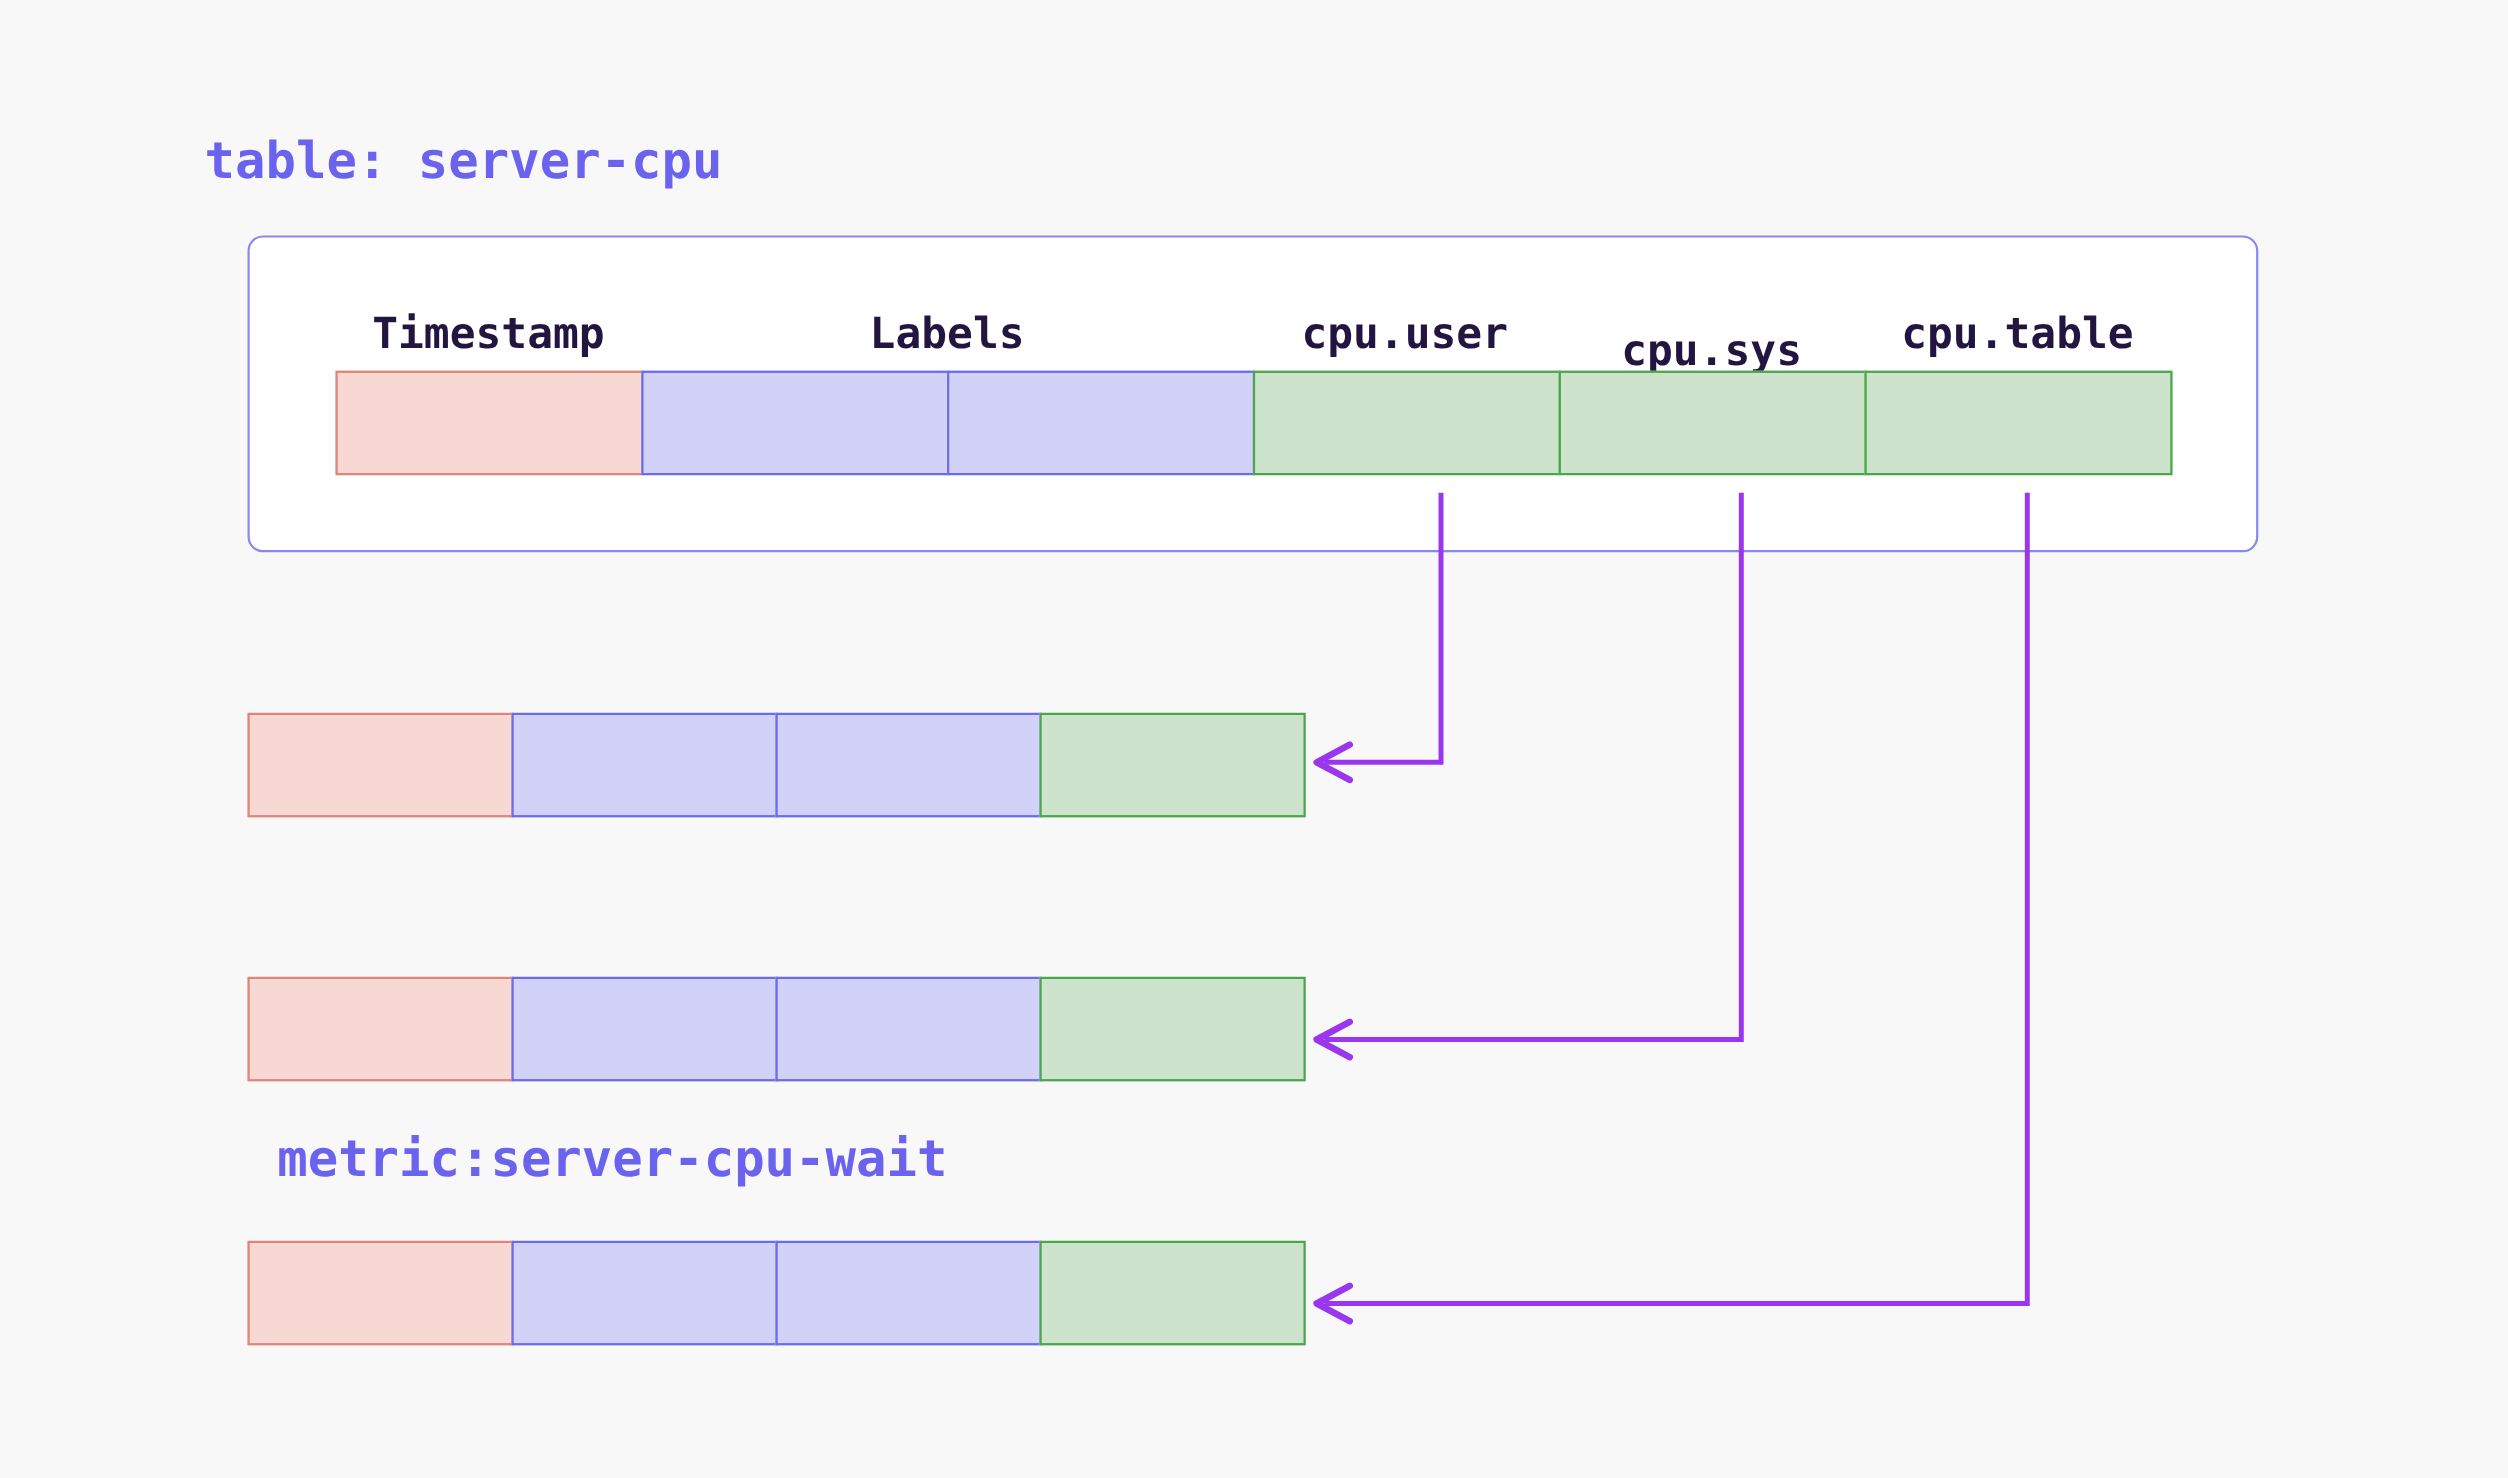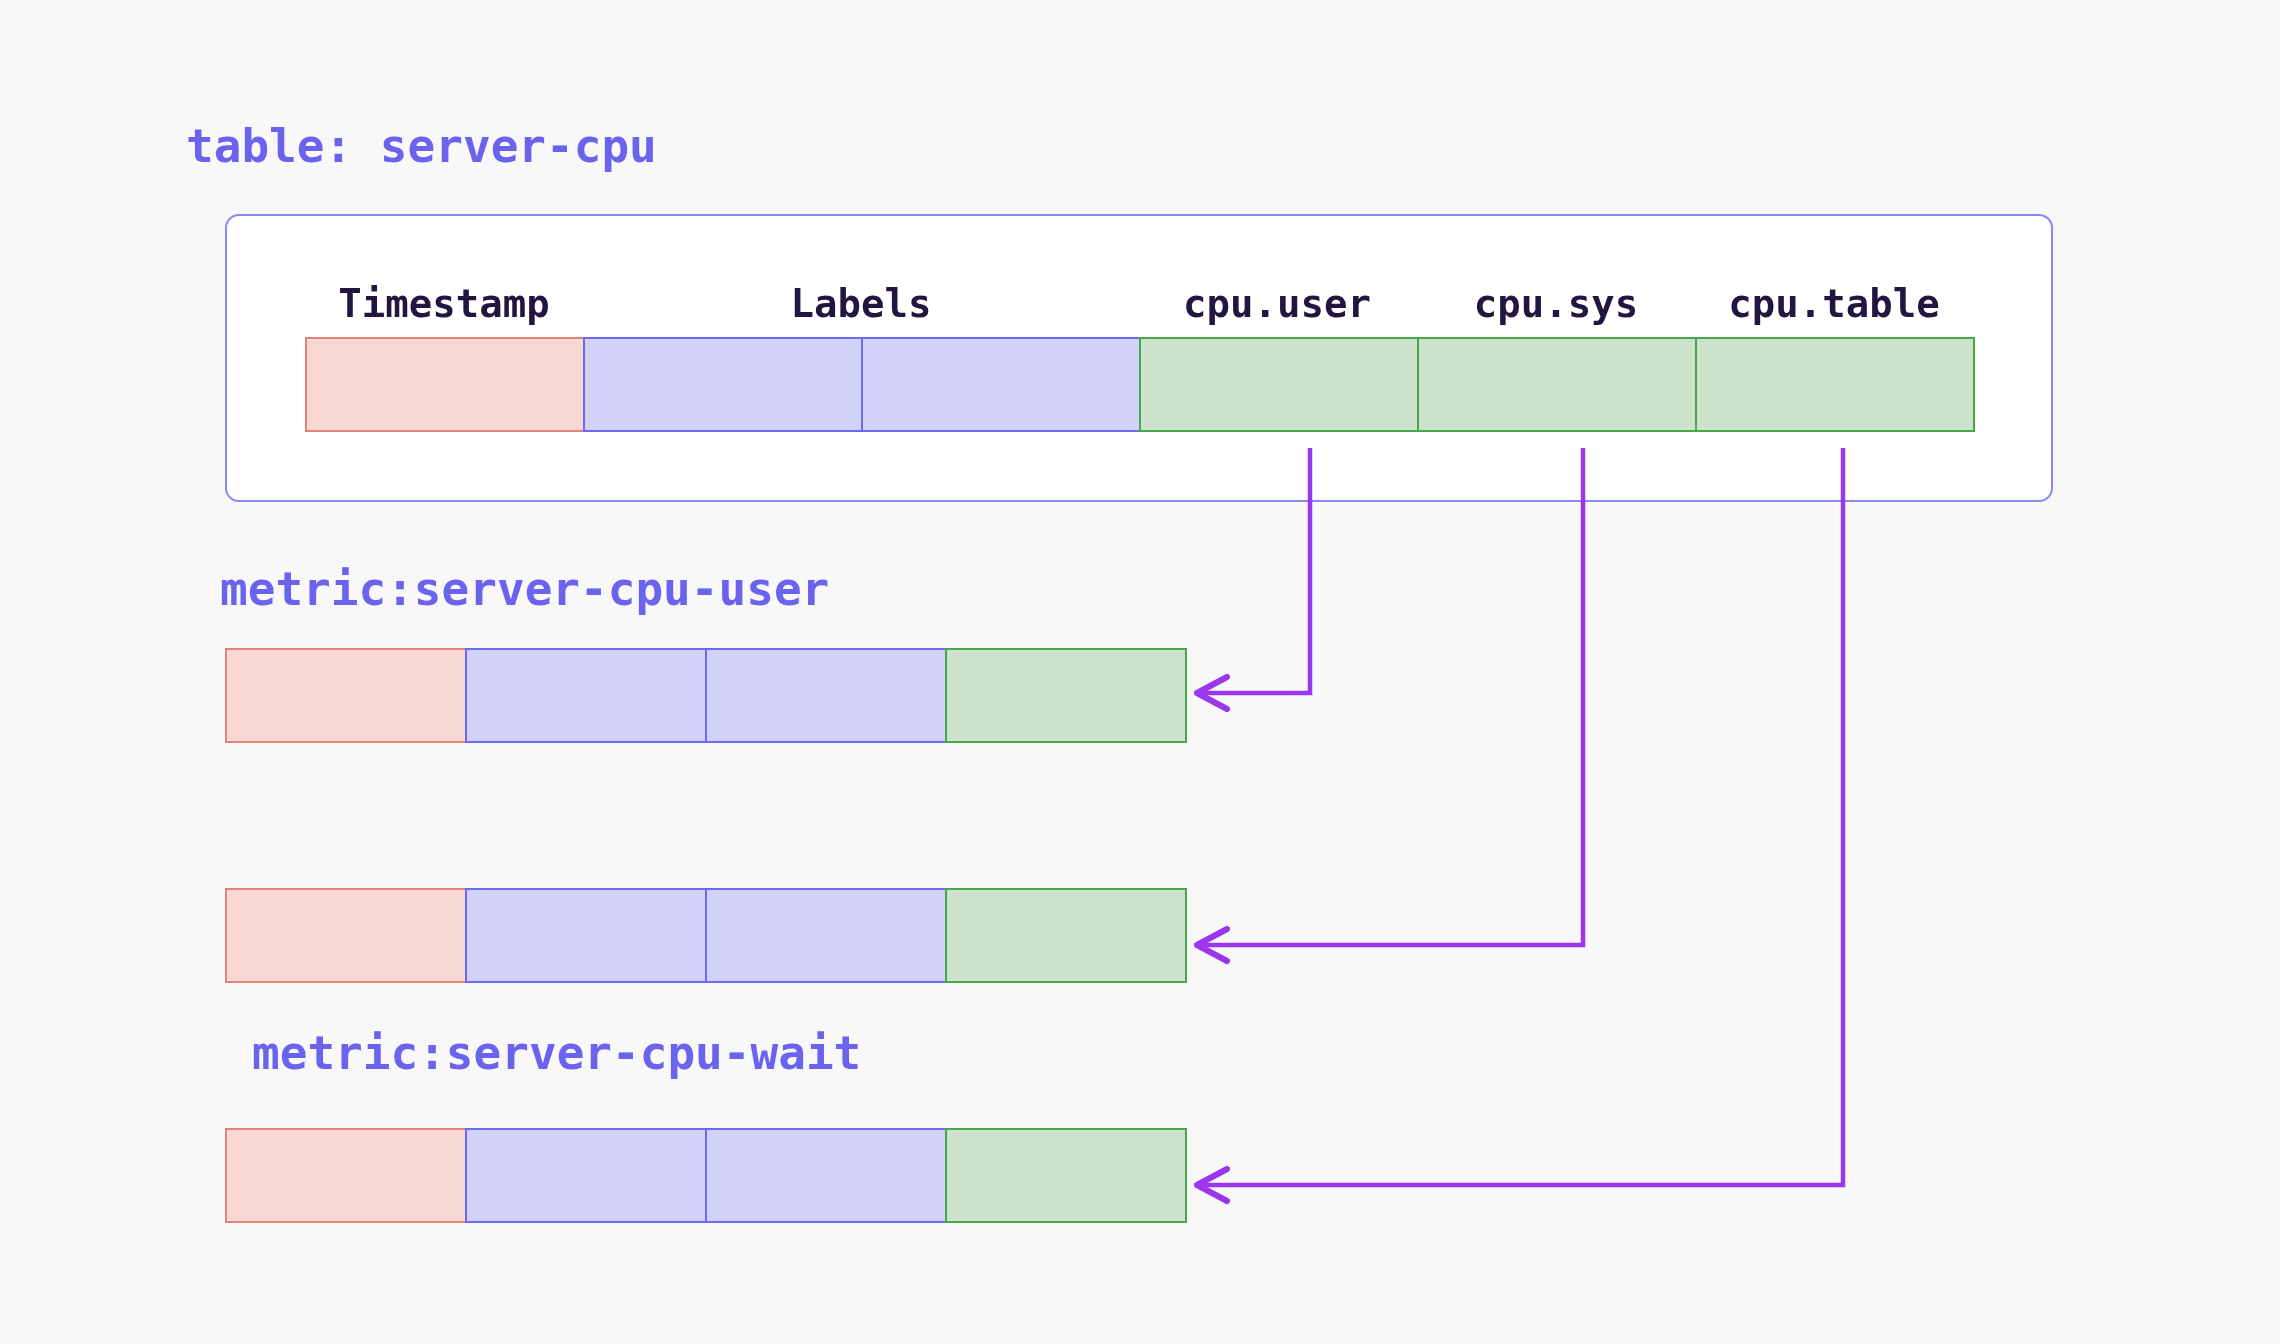--- a/index.html
+++ b/index.html
@@ -41,21 +41,21 @@
 
   .col-header{
     position:absolute;top:284px;
     transform:translateX(-50%);
     font-size:39px;font-weight:700;line-height:1;
     color:var(--header-text);white-space:pre;
   }
   .col-header.c0{left:444px;}
   .col-header.c1{left:861px;}
   .col-header.c2{left:1277px;}
-  .col-header.c3{left:1556px;}
+  .col-header.c3{left:1556px;margin-top:16px;}
   .col-header.c4{left:1834px;}
 
   .row{position:absolute;display:flex;}
   .cell{height:95px;border:2px solid;flex:none;}
   .cell + .cell{margin-left:-2px;}
   .cell.timestamp{background:var(--timestamp-fill);border-color:var(--timestamp-border);}
   .cell.labels{background:var(--labels-fill);border-color:var(--labels-border);}
   .cell.values{background:var(--values-fill);border-color:var(--values-border);}
 
   .table-row{left:305px;top:337px;}
@@ -95,21 +95,20 @@
 
   <div class="row table-row">
       <div class="cell timestamp"></div>
       <div class="cell labels"></div>
       <div class="cell labels"></div>
       <div class="cell values"></div>
       <div class="cell values"></div>
       <div class="cell values"></div>
     </div>
 
-  <div class="metric-title m0">metric:server-cpu-user</div>
   <div class="row metric-row m0">
       <div class="cell timestamp"></div>
       <div class="cell labels"></div>
       <div class="cell labels"></div>
       <div class="cell values"></div>
     </div>
 
   <div class="row metric-row m1">
       <div class="cell timestamp"></div>
       <div class="cell labels"></div>

